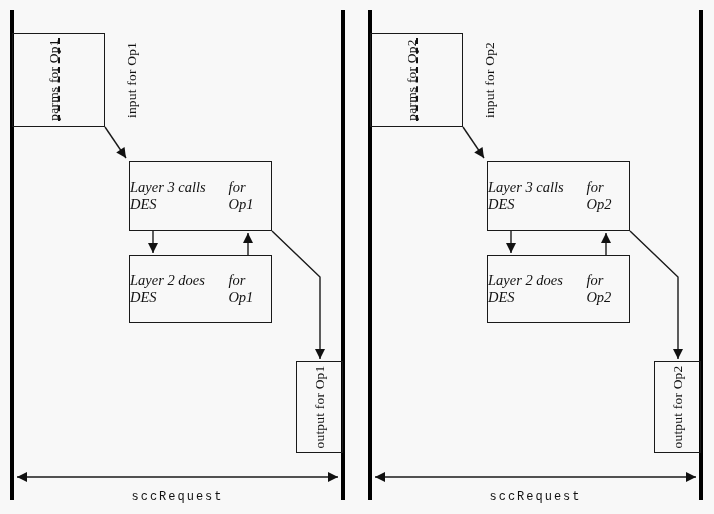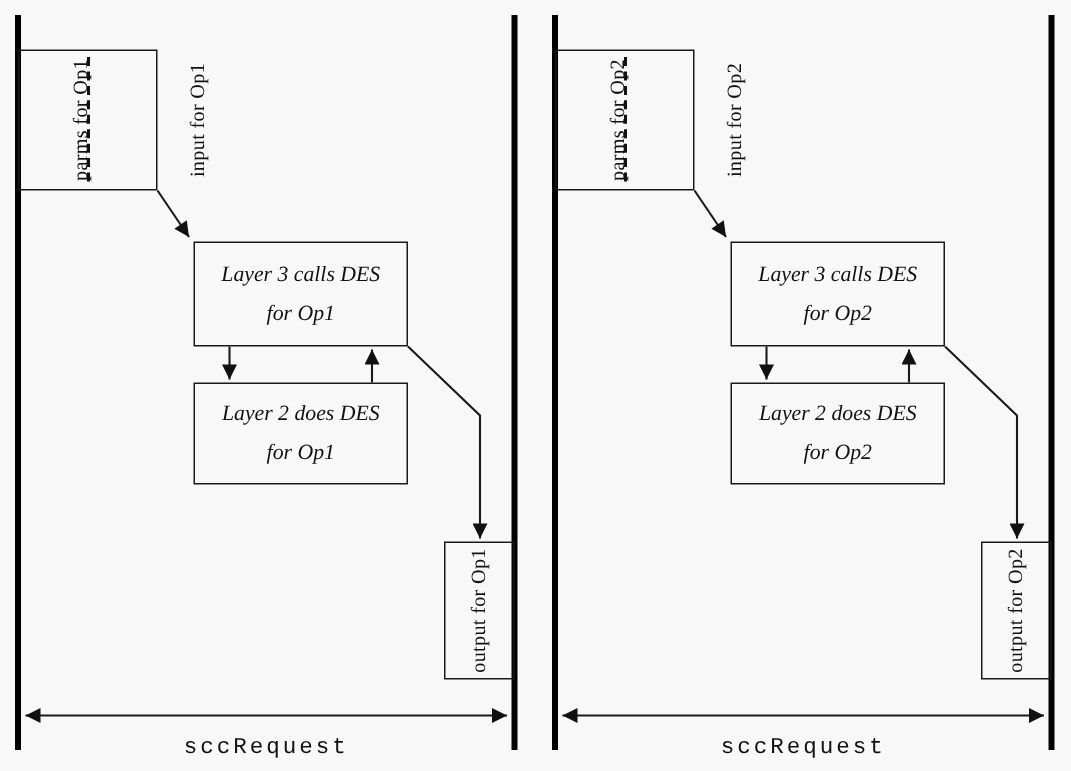--- a/index.html
+++ b/index.html
@@ -56,38 +56,37 @@
   .req-divider {
     position: absolute;
     left: 45px;
     top: 4px;
     height: 83px;
     width: 0;
     border-left: 2px dashed #111;
   }
   .layer-box {
     display: flex;
-    flex-direction: column;
     align-items: center;
     justify-content: center;
     row-gap: 9px;
     font-style: italic;
     font-size: 14.5px;
     text-align: left;
   }
   .out-box {
     display: flex;
     align-items: center;
     justify-content: center;
   }
   .span-label {
     position: absolute;
     text-align: center;
     font-family: "Liberation Mono", monospace;
-    font-size: 15px;
+    font-size: 12px;
     letter-spacing: 2px;
     color: #111;
   }
 </style>
 </head>
 <body>
 
 <div class="canvas">
 
   <svg class="wires" width="714" height="514" viewBox="0 0 714 514">

